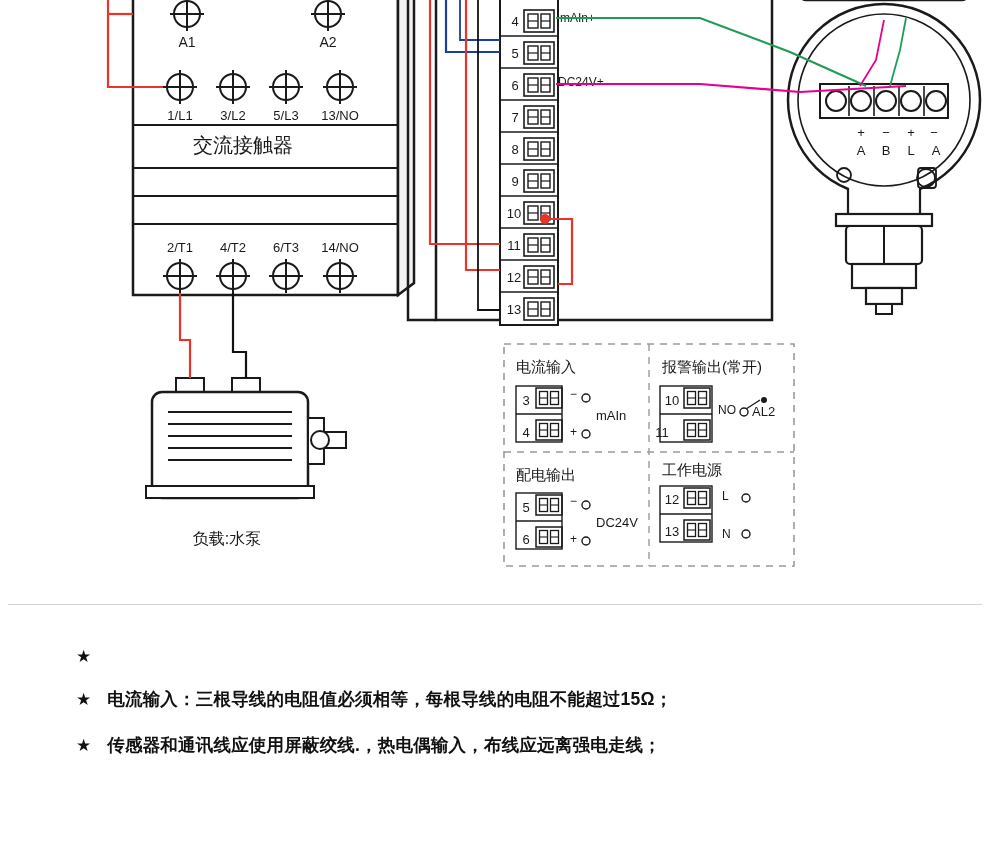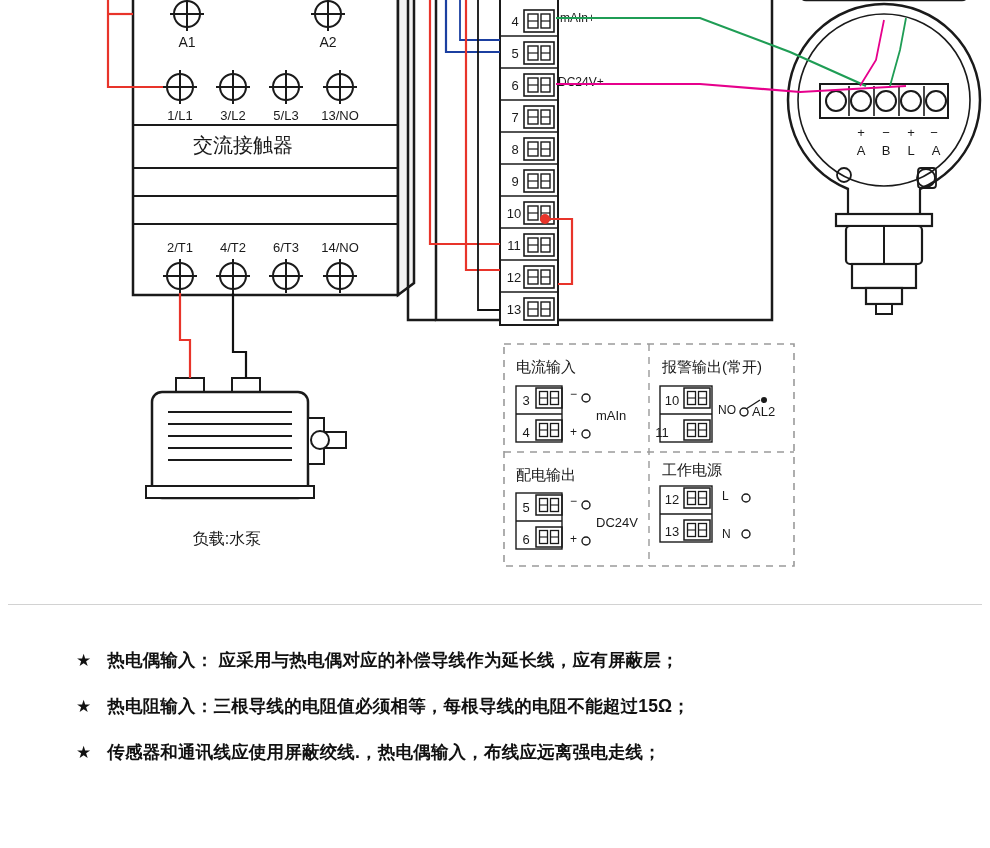--- a/index.html
+++ b/index.html
@@ -404,25 +404,24 @@
         <circle cx="746" cy="534" r="4" fill="none" stroke="#1a1a1a" stroke-width="1.4"></circle>
       </g>
     </g>
   </svg>
 
   <div class="divider"></div>
 
   <div class="notes">
     <div class="note-row">
       <span class="note-star">★</span>
-      <span class="note-text">热电偶输入：  应采用与热电偶对应的补偿导线作为延长线，应有屏蔽层；</span>
     </div>
     <div class="note-row">
       <span class="note-star">★</span>
-      <span class="note-text">热电阻输入：三根导线的电阻值必须相等，每根导线的电阻不能超过15Ω；</span>
+      <span class="note-text">电流输入：三根导线的电阻值必须相等，每根导线的电阻不能超过15Ω；</span>
     </div>
     <div class="note-row">
       <span class="note-star">★</span>
       <span class="note-text">传感器和通讯线应使用屏蔽绞线.，热电偶输入，布线应远离强电走线；</span>
     </div>
   </div>
 
 </div>
 
 </body></html>

